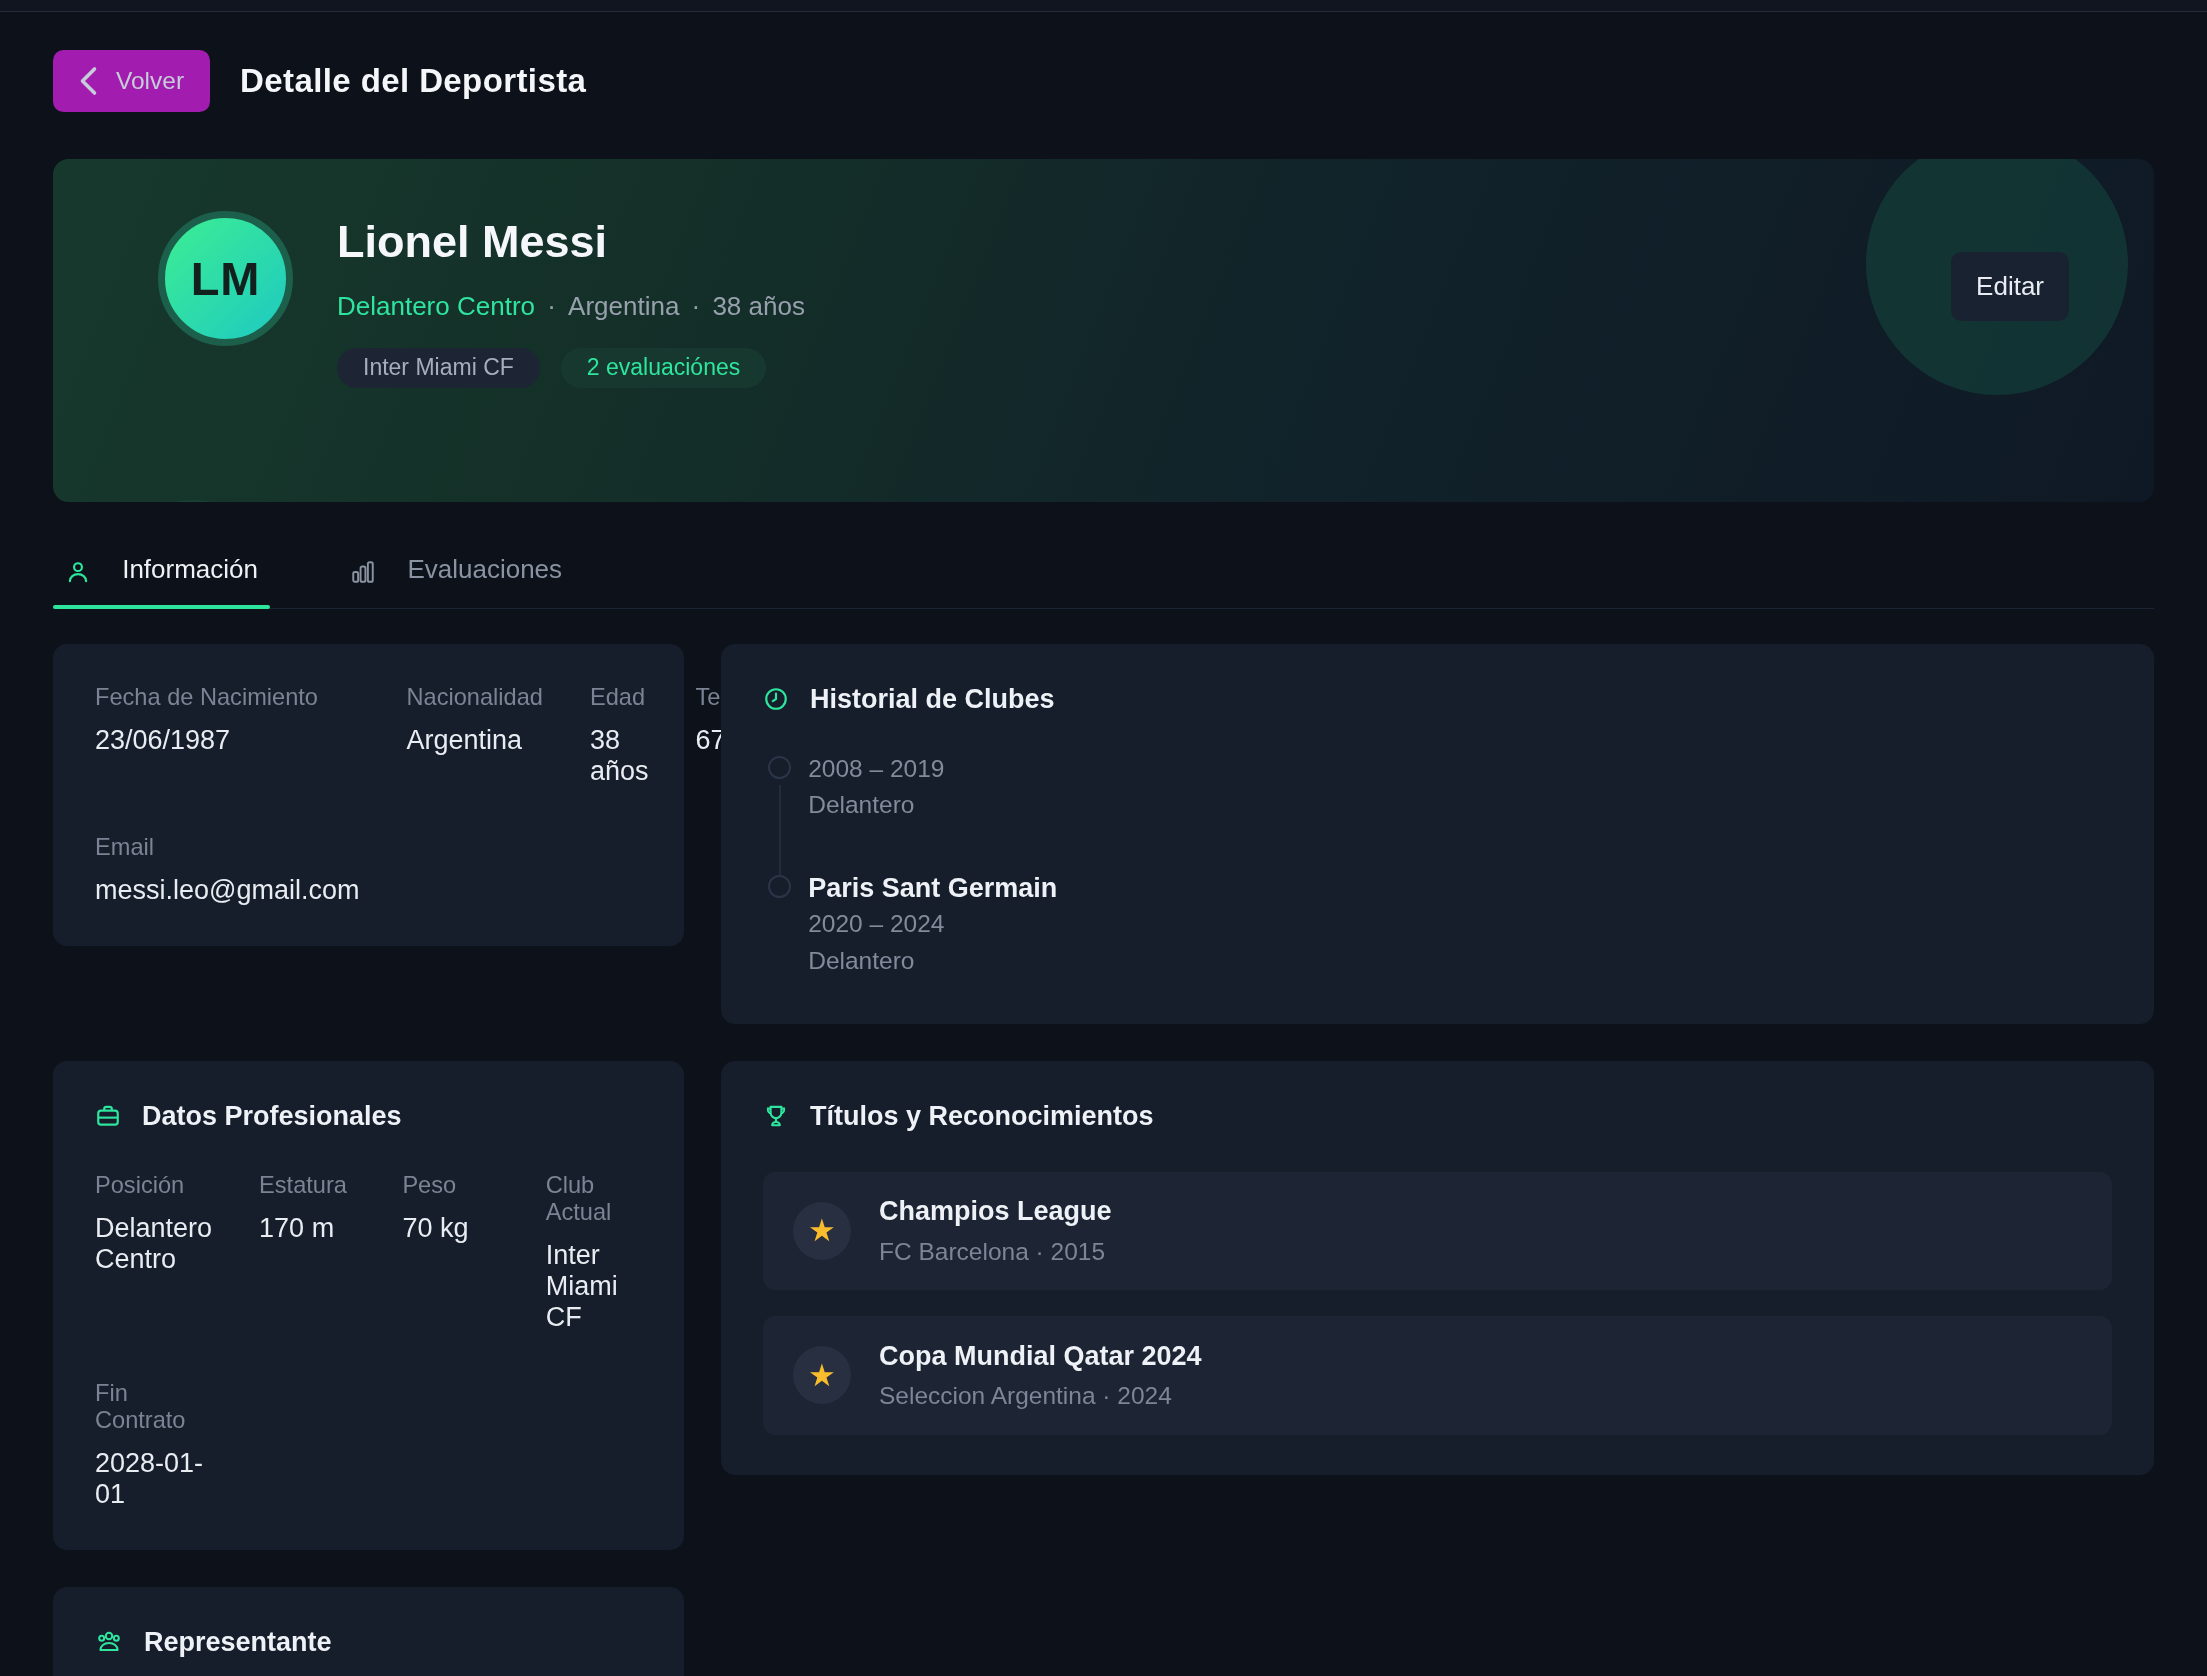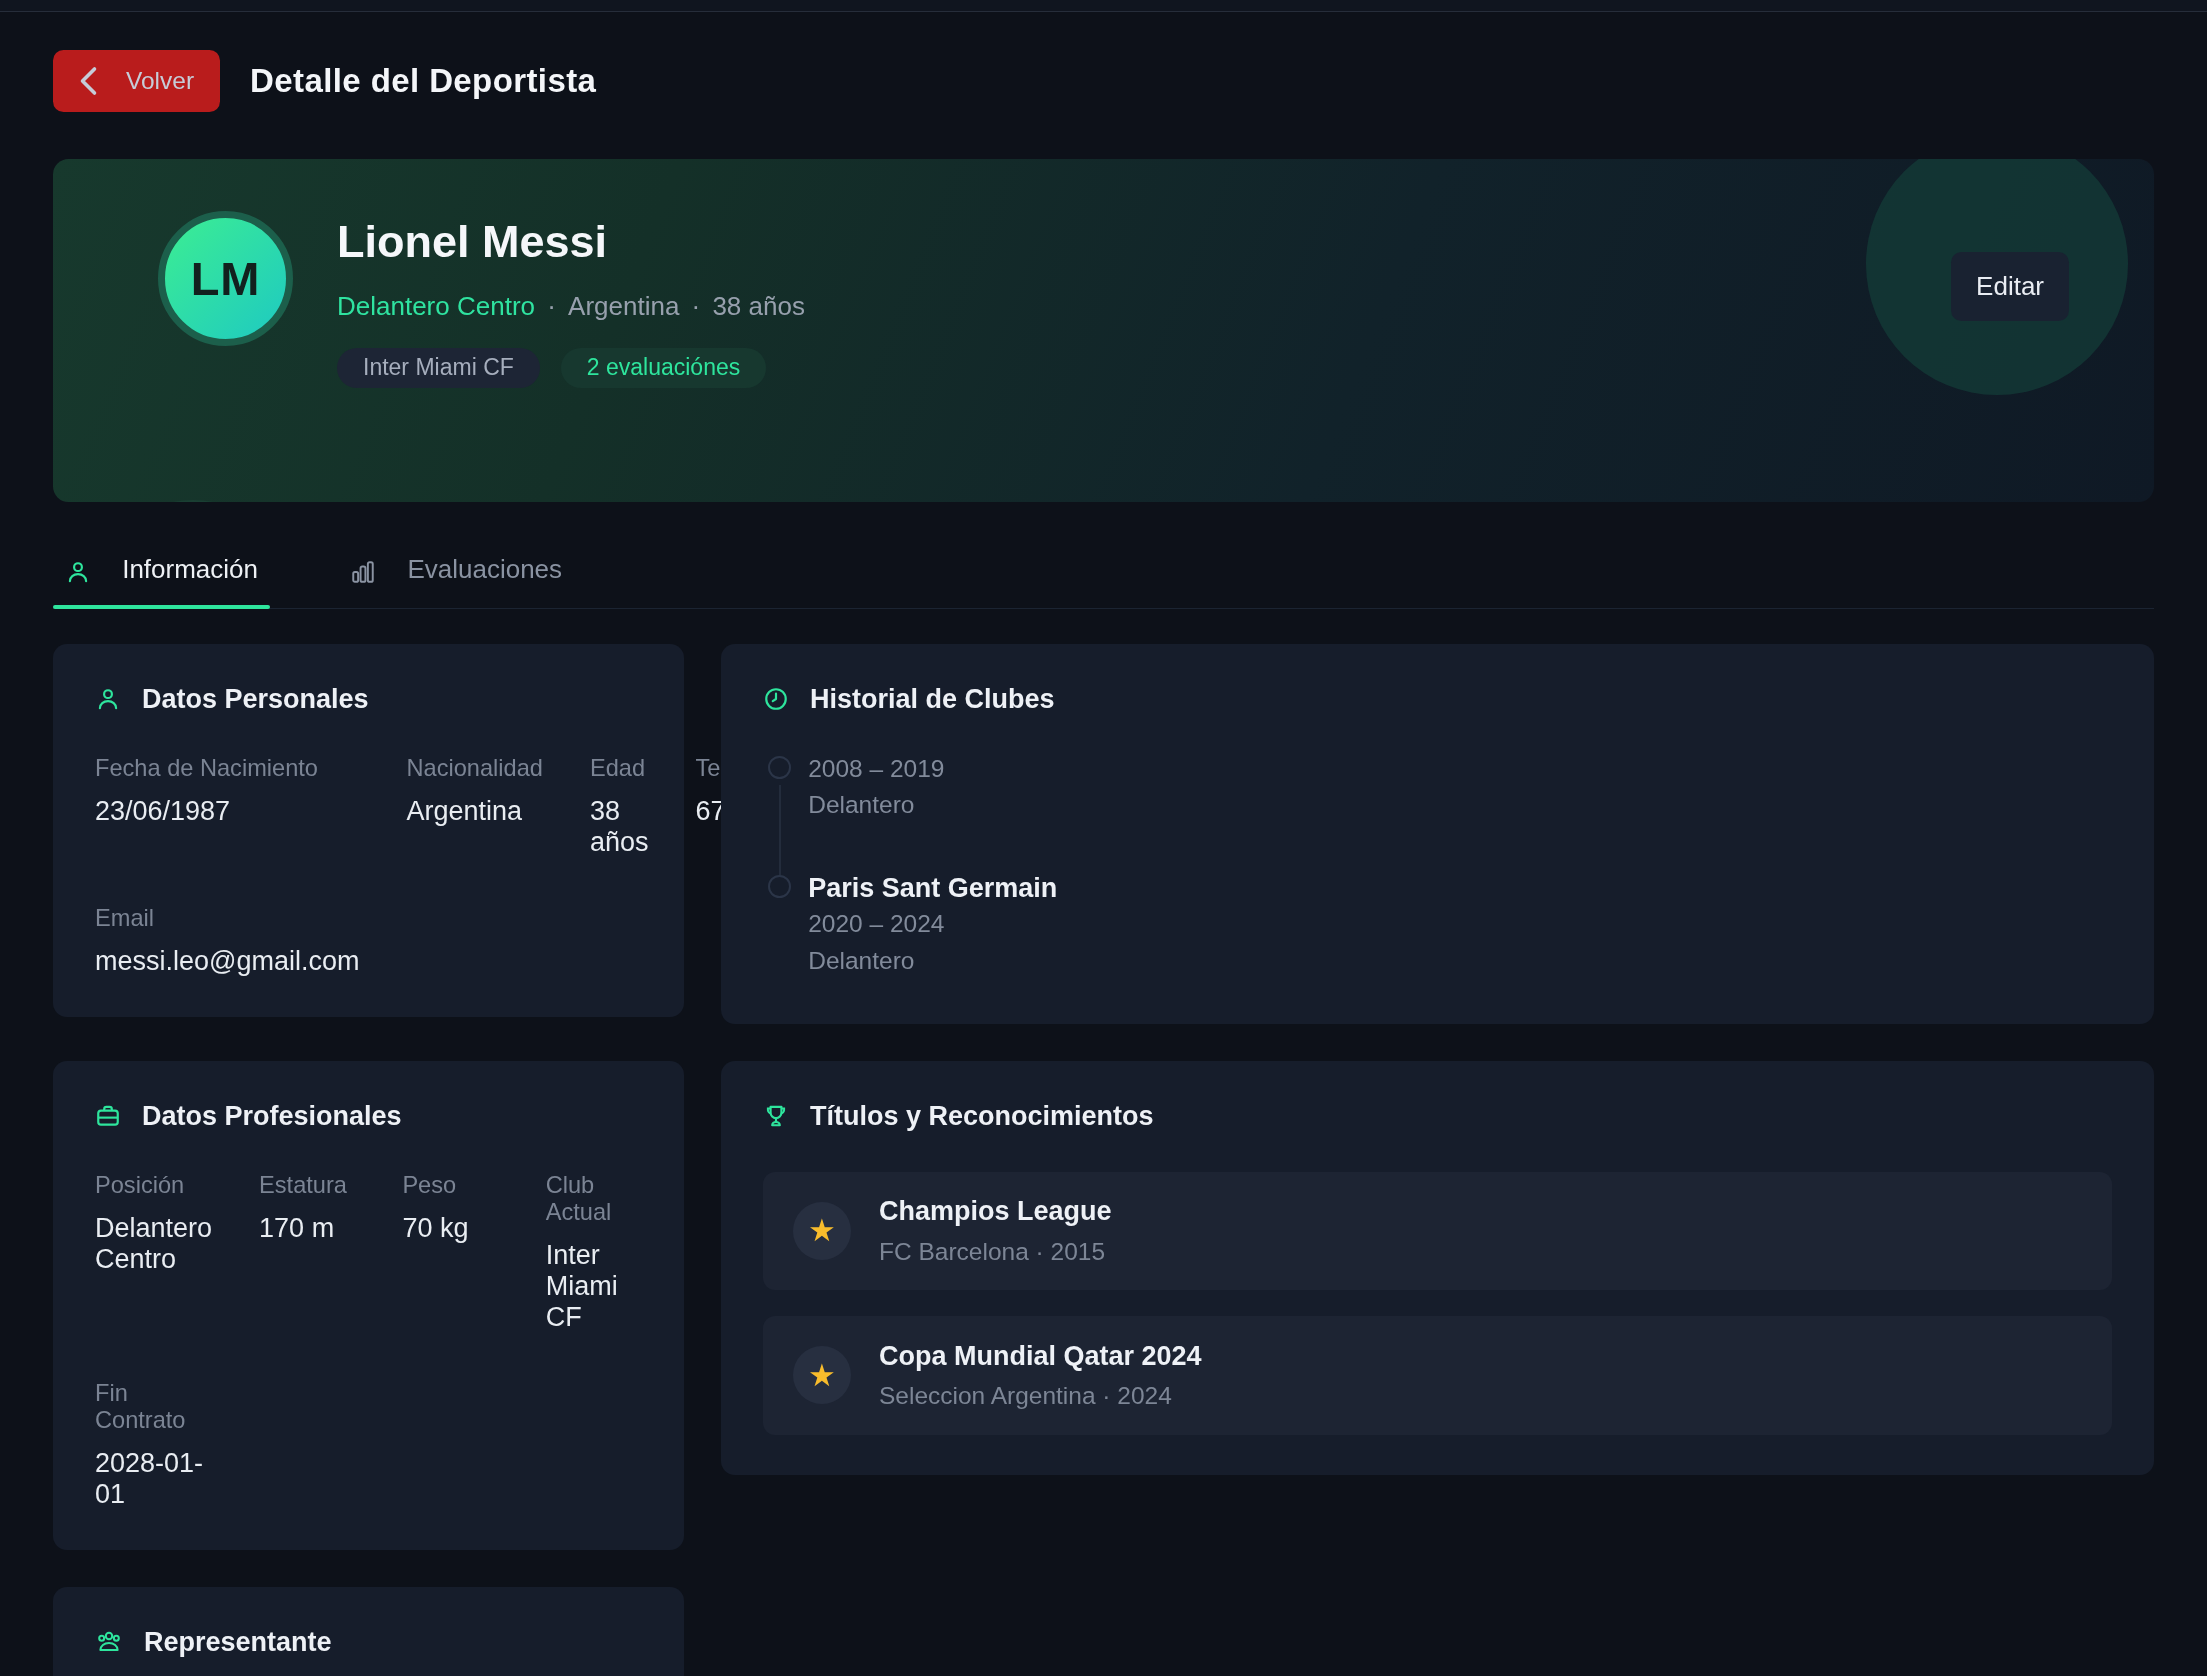--- a/index.html
+++ b/index.html
@@ -15,22 +15,22 @@
     height:12.2px; background:#10151f; border-bottom:0.9px solid #262d3a;
   }
   .container { padding:0 53px; }
 
   
   .header-row {
     margin-top:38px;
     display:flex; align-items:center; gap:30px;
   }
   .back-btn {
-    display:inline-flex; align-items:center; gap:28px;
-    background:#b91c1c; border:none; border-radius:10.5px;
+    display:inline-flex; align-items:center; gap:18px;
+    background:#a21caf; border:none; border-radius:10.5px;
     padding:15.7px 26px; cursor:pointer;
     color:#c6ccd8; font-size:24.5px; font-family:inherit;
   }
   .back-btn svg { display:block; }
   .page-title { font-size:33px; font-weight:bold; color:#f4f6f9; letter-spacing:0.4px; }
 
   
   .hero {
     position:relative; margin-top:47px; height:343px; border-radius:15.7px;
     overflow:hidden;
@@ -199,27 +199,20 @@
         <rect x="9.75" y="7" width="4.5" height="14" rx="1.5" fill="none" stroke="#8a93a2" stroke-width="1.8"></rect>
         <rect x="16.5" y="3" width="4.5" height="18" rx="1.5" fill="none" stroke="#8a93a2" stroke-width="1.8"></rect>
       </svg>
       <span class="tab-label">Evaluaciones</span>
     </div>
   </div>
 
   <div class="grid">
 
     <div class="card">
-      <div class="card-head">
-        <svg width="26" height="26" viewBox="0 0 24 24">
-          <circle cx="12" cy="7.5" r="3.6" fill="none" stroke="#2ee59d" stroke-width="2"></circle>
-          <path d="M4.5 20.5c0-4 3.4-6.5 7.5-6.5s7.5 2.5 7.5 6.5" fill="none" stroke="#2ee59d" stroke-width="2" stroke-linecap="round"></path>
-        </svg>
-        <span class="card-title">Datos Personales</span>
-      </div>
       <div class="fields">
         <div>
           <div class="field-label">Fecha de Nacimiento</div>
           <div class="field-value">23/06/1987</div>
         </div>
         <div>
           <div class="field-label">Nacionalidad</div>
           <div class="field-value">Argentina</div>
         </div>
         <div>

